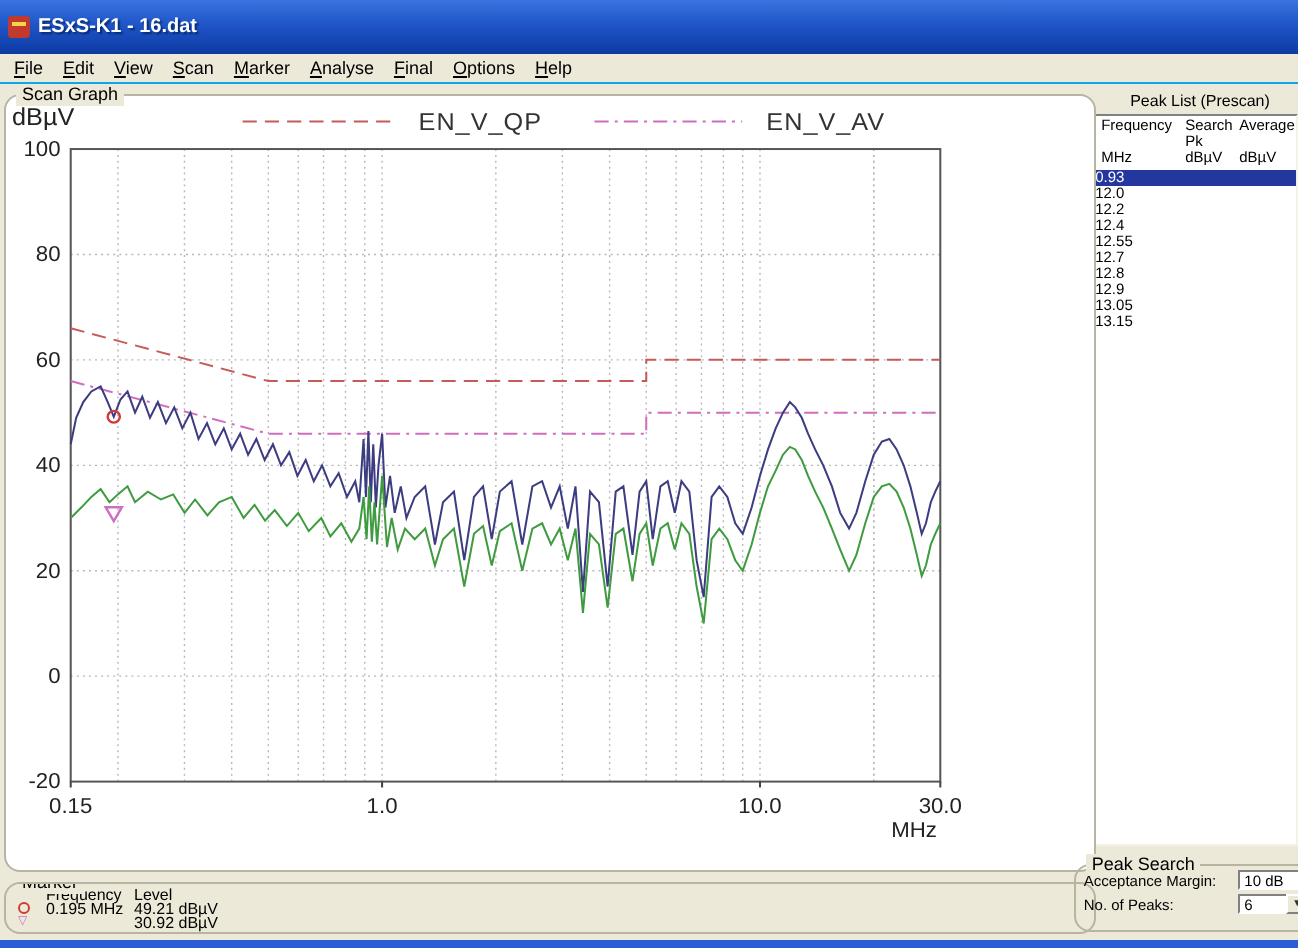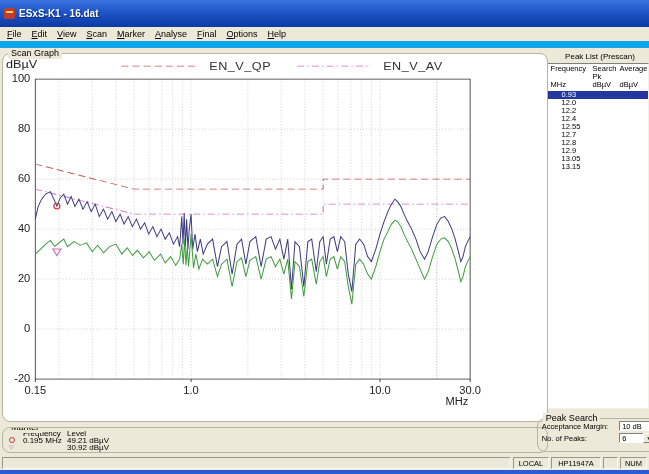--- a/index.html
+++ b/index.html
@@ -8,21 +8,21 @@
 
   
   .titlebar{height:17px;flex:none;display:flex;align-items:center;gap:4px;padding:5px 4px;
     background:linear-gradient(180deg,#3a74e0 0%,#1f55c8 45%,#0d3aa2 100%);}
   .app-icon{width:11px;height:11px;flex:none;background:#c23a2e;border-radius:2px;position:relative;}
   .app-icon::after{content:"";position:absolute;left:2px;top:3px;width:7px;height:2px;background:#f5d34a;}
   .title-text{color:#fff;font-size:10px;font-weight:bold;text-shadow:1px 1px 1px #062a70;white-space:nowrap;}
 
   
   .menubar{height:14px;flex:none;display:flex;align-items:center;padding-left:2px;background:#ece9d8;
-    border-bottom:7px solid #0ea5e9;}
+    border-bottom:1px solid #0ea5e9;}
   .menu-item{font-size:9px;padding:0 5px;color:#000;cursor:default;}
   .menu-item::first-letter{text-decoration:underline;}
 
   
   .client{flex:1;display:flex;min-height:0;background:#ece9d8;}
   .left-col{flex:1;display:flex;flex-direction:column;min-width:0;min-height:0;}
   .right-col{width:99px;flex:none;display:flex;flex-direction:column;min-height:0;align-items:center;}
 
   .groupbox{border:1px solid #b8b4a2;border-radius:8px;position:relative;}
   .group-label{position:absolute;top:-6px;left:5px;background:#ece9d8;padding:0 3px;font-size:9px;line-height:11px;color:#000;white-space:nowrap;}
@@ -42,21 +42,21 @@
   
   .peak-list-label{flex:none;font-size:8px;margin:4px 0 2px 1px;color:#000;white-space:nowrap;}
   .peak-list{flex:1;min-height:0;background:#fff;margin:0 3px 3px 0;
     border:1px solid;border-color:#808080 #f4f2e8 #f4f2e8 #808080;overflow:hidden;
     display:flex;flex-direction:column;font-size:7.5px;color:#000;}
   .pl-header{flex:none;padding:1px 1px 2px 1px;}
   .plrow{display:flex;line-height:8px;}
   .c-freq{width:42px;flex:none;padding-left:2px;}
   .c-qp{width:27px;flex:none;}
   .c-avg{flex:1;}
-  .peak-row{height:8px;line-height:8px;padding-left:14px;cursor:default;}
+  .peak-row{height:8px;line-height:8px;padding-left:0;cursor:default;}
   .peak-row.selected{background:#24379e;color:#fff;}
 
   
   .peak-search-box{height:32px;flex:none;margin:6px 3px 4px 0;overflow:visible;font-size:7.5px;}
   .ps-row{display:flex;align-items:center;margin:2px 3px 0 4px;height:10px;gap:11px;}
   .ps-label{flex:1;white-space:nowrap;}
   .ps-input{width:36px;flex:none;height:10px;border:1px solid;border-color:#808080 #fff #fff #808080;
     background:#fff;font-size:7.5px;font-family:"Liberation Sans",sans-serif;padding:0 2px;box-sizing:border-box;}
   .ps-combo{width:36px;flex:none;height:10px;border:1px solid;border-color:#808080 #fff #fff #808080;
     background:#fff;display:flex;align-items:center;box-sizing:border-box;}
@@ -217,22 +217,15 @@
           <span class="ps-combo">
             <span class="combo-val">6</span>
             <span class="combo-arrow">▼</span>
           </span>
         </div>
       </div>
     </div>
 
   </div>
 
-  <div class="statusbar">
-    <span class="pane spacer"></span>
-    <span class="pane w-local">LOCAL</span>
-    <span class="pane w-dev">HP11947A</span>
-    <span class="pane w-mini"></span>
-    <span class="pane w-num">NUM</span>
-  </div>
 
   <div class="bottom-strip"></div>
 </div>
 
 </body></html>

